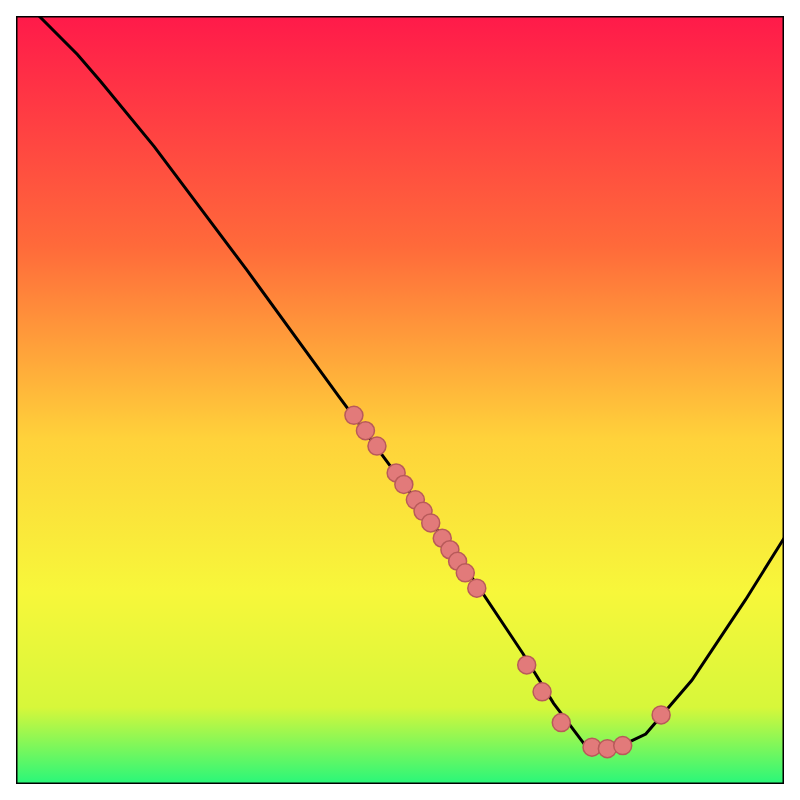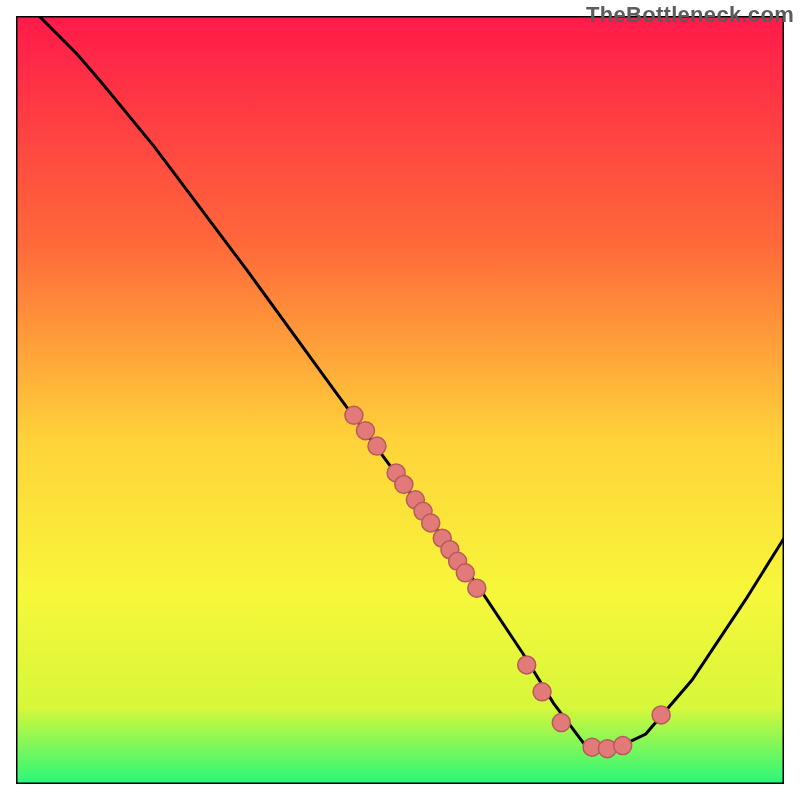--- a/index.html
+++ b/index.html
@@ -80,14 +80,13 @@
           <circle cx="526.08" cy="675.84" r="9" fill="#e27a7a" stroke="#b85a5a" stroke-width="1.5"></circle>
           <circle cx="545.28" cy="706.56" r="9" fill="#e27a7a" stroke="#b85a5a" stroke-width="1.5"></circle>
           <circle cx="576.00" cy="731.14" r="9" fill="#e27a7a" stroke="#b85a5a" stroke-width="1.5"></circle>
           <circle cx="591.36" cy="732.67" r="9" fill="#e27a7a" stroke="#b85a5a" stroke-width="1.5"></circle>
           <circle cx="606.72" cy="729.60" r="9" fill="#e27a7a" stroke="#b85a5a" stroke-width="1.5"></circle>
           <circle cx="645.12" cy="698.88" r="9" fill="#e27a7a" stroke="#b85a5a" stroke-width="1.5"></circle>
         </g>
     </svg>
   </div>
 
-  <div class="watermark">TheBottleneck.com</div>
 </div>
 
 </body></html>

